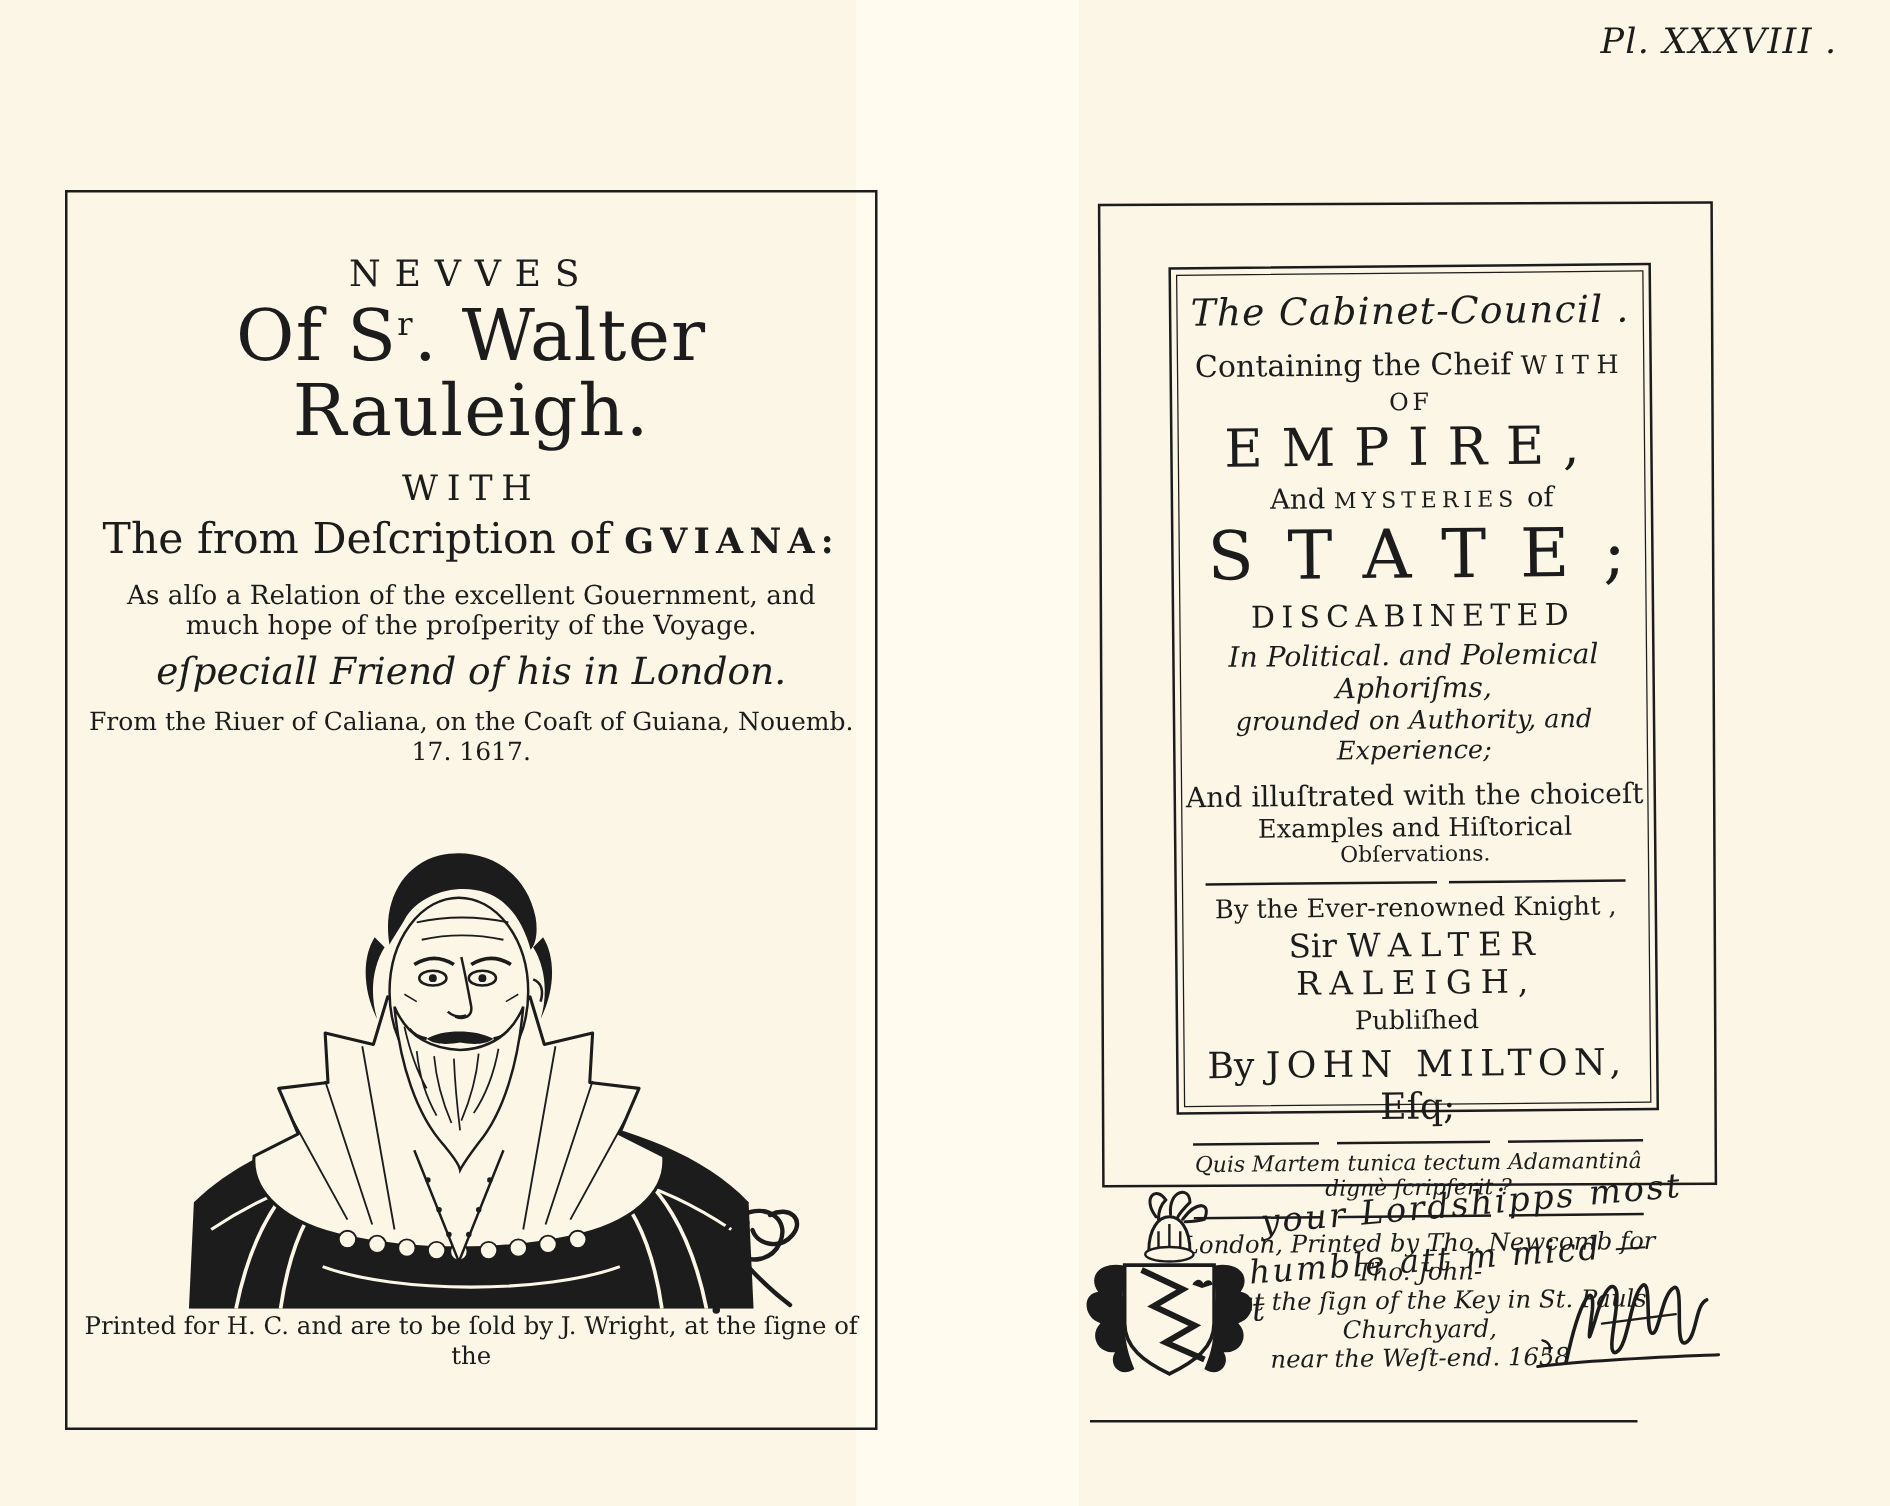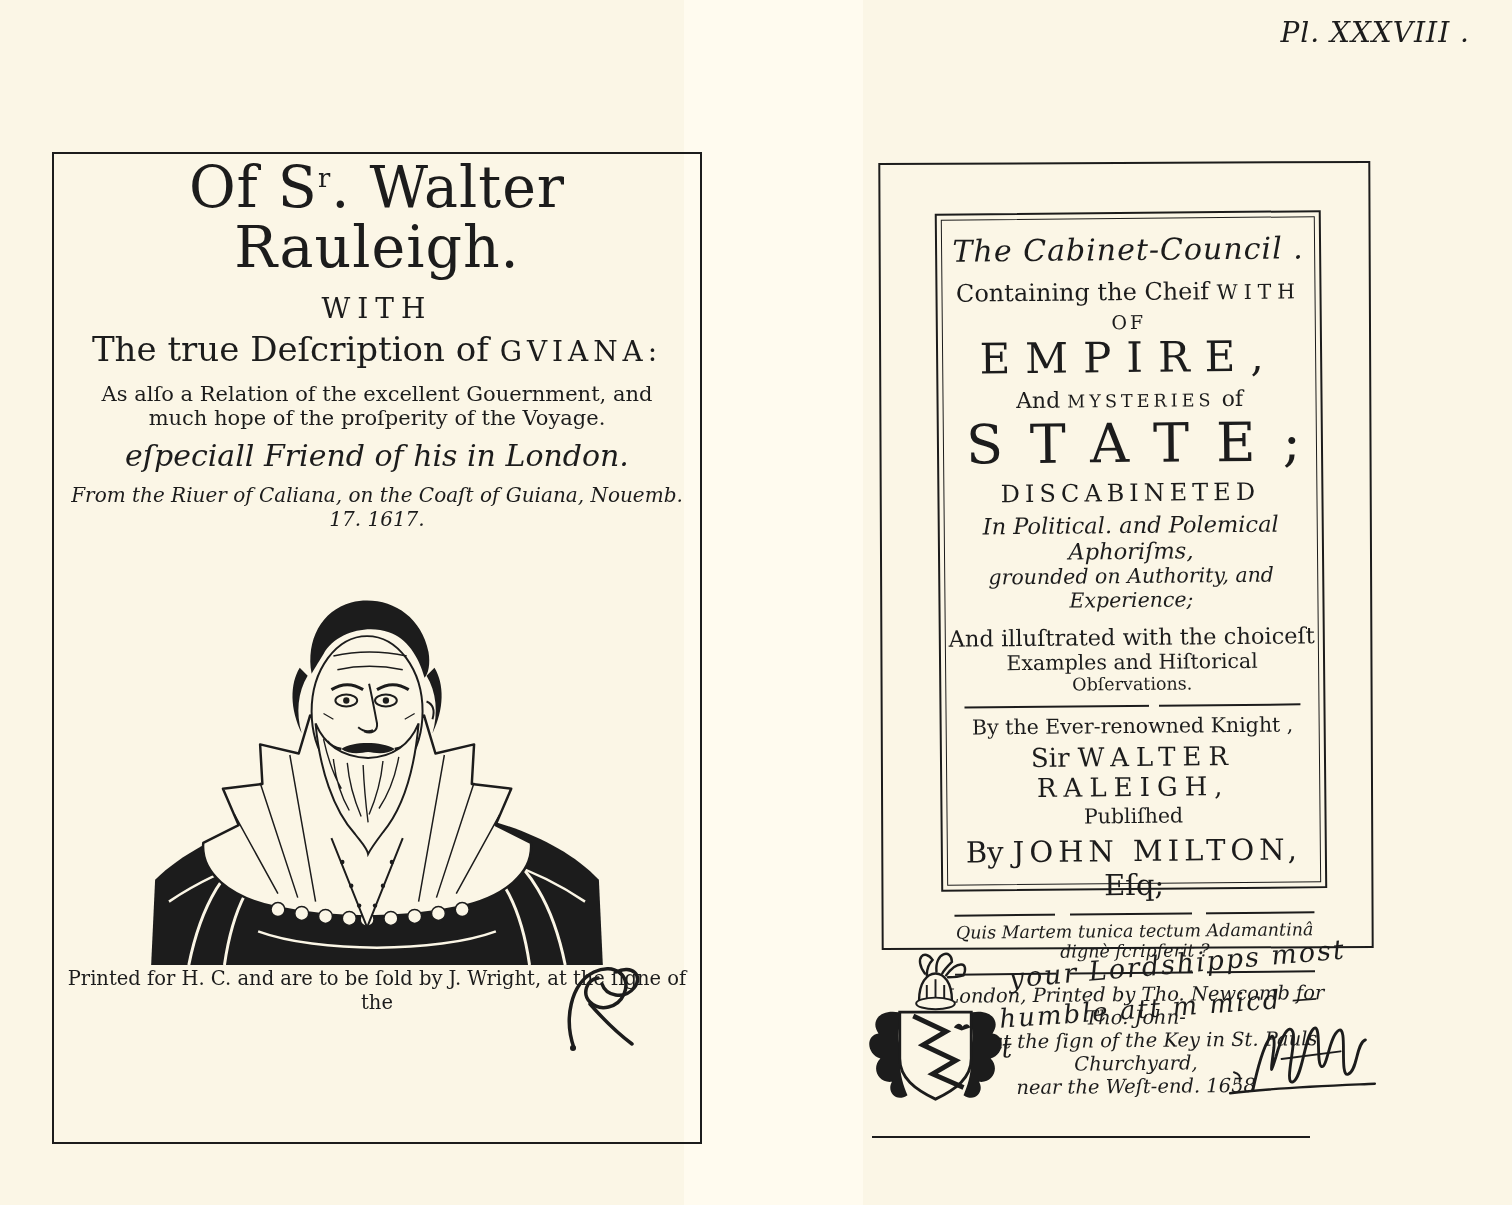--- a/index.html
+++ b/index.html
@@ -21,24 +21,24 @@
   
   .page-left{
     position:absolute;left:52px;top:152px;width:646px;height:988px;
     border:2px solid var(--ink);text-align:center;
   }
   .l-nevves{margin-top:48px;font-size:29px;letter-spacing:11px;}
   .l-main{margin-top:4px;font-size:57px;letter-spacing:1px;line-height:1.05;}
   .l-main sup{font-size:0.45em;vertical-align:super;}
   .l-with{margin-top:14px;font-size:28px;letter-spacing:7px;}
   .l-sub{margin-top:4px;font-size:34px;}
-  .l-sub .caps-spaced{font-size:0.82em;letter-spacing:5px;}
+  .l-sub .caps-spaced{font-size:0.82em;letter-spacing:5px;font-weight:bold;}
   .l-rel{margin-top:13px;font-size:21px;line-height:1.18;}
   .l-sent{margin-top:7px;font-style:italic;font-size:30px;line-height:1.2;}
-  .l-date{margin-top:9px;font-style:italic;font-size:20px;}
+  .l-date{margin-top:9px;font-size:20px;}
   .portrait{display:block;margin:14px auto 0 auto;}
   .l-city{margin-top:-4px;font-size:19px;letter-spacing:9px;}
   .l-imp{margin-top:2px;font-size:19.5px;line-height:1.2;}
   .monogram{position:absolute;left:506px;top:806px;}
   
   .page-right{
     position:absolute;left:880px;top:162px;width:488px;height:783px;
     border:2px solid var(--ink);transform:rotate(-0.25deg);
   }
   .inner-box{
@@ -88,23 +88,24 @@
   .bottom-rule{position:absolute;left:872px;top:1136px;width:438px;height:2px;background:var(--ink);}
 </style>
 </head>
 <body>
 
 <div class="stage">
 
   <div class="plate-label">Pl. XXXVIII .</div>
 
   <div class="page-left">
+    <div class="l-nevves">NEVVES</div>
     <div class="l-main"><span>Of S</span><sup>r</sup><span>. Walter Rauleigh.</span></div>
     <div class="l-with">WITH</div>
-    <div class="l-sub"><span>The true Deſcription of </span><span class="caps-spaced">GVIANA:</span></div>
+    <div class="l-sub"><span>The from Deſcription of </span><span class="caps-spaced">GVIANA:</span></div>
     <div class="l-rel">
       <div>As alſo a Relation of the excellent Gouernment, and</div>
       <div>much hope of the proſperity of the Voyage.</div>
     </div>
     <div class="l-sent">
       <div>eſpeciall Friend of his in London.</div>
     </div>
     <div class="l-date">From the Riuer of Caliana, on the Coaſt of Guiana, Nouemb. 17. 1617.</div>
 
     <svg class="portrait" width="480" height="420" viewBox="0 0 480 424">

